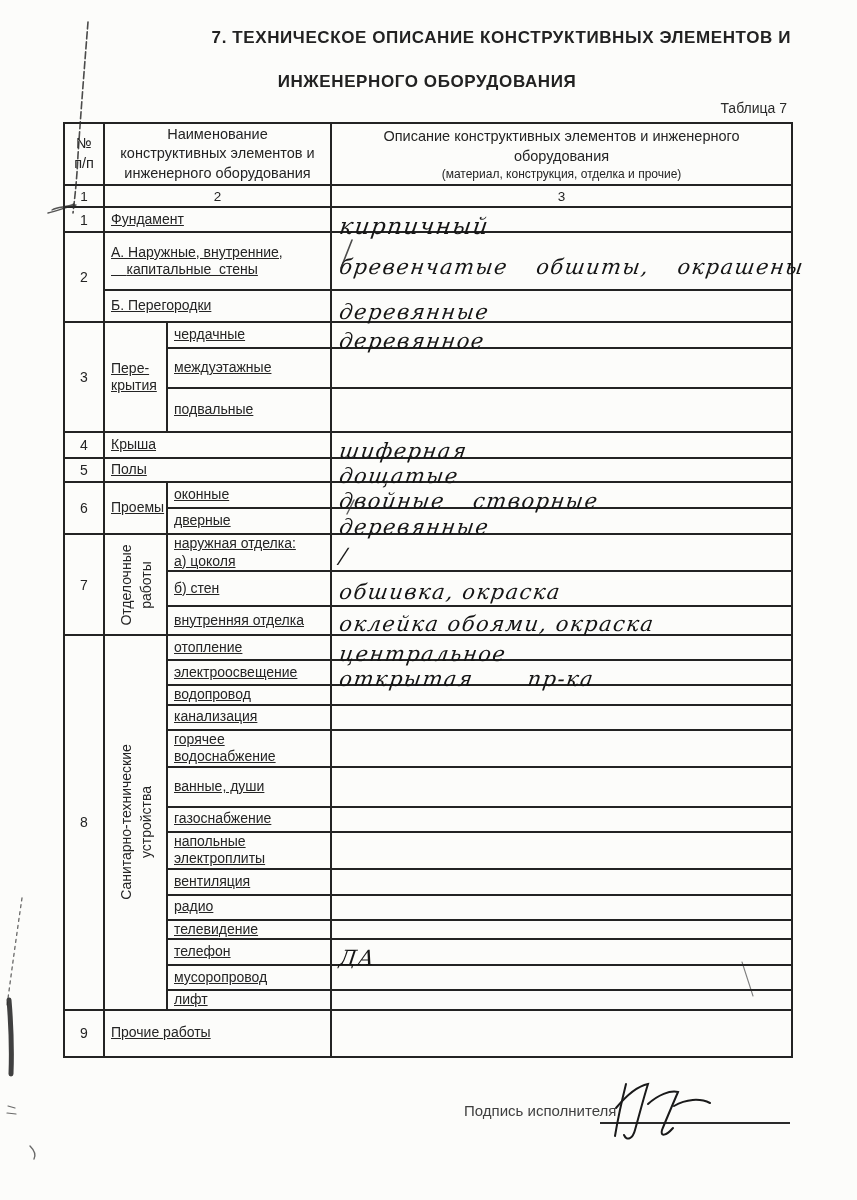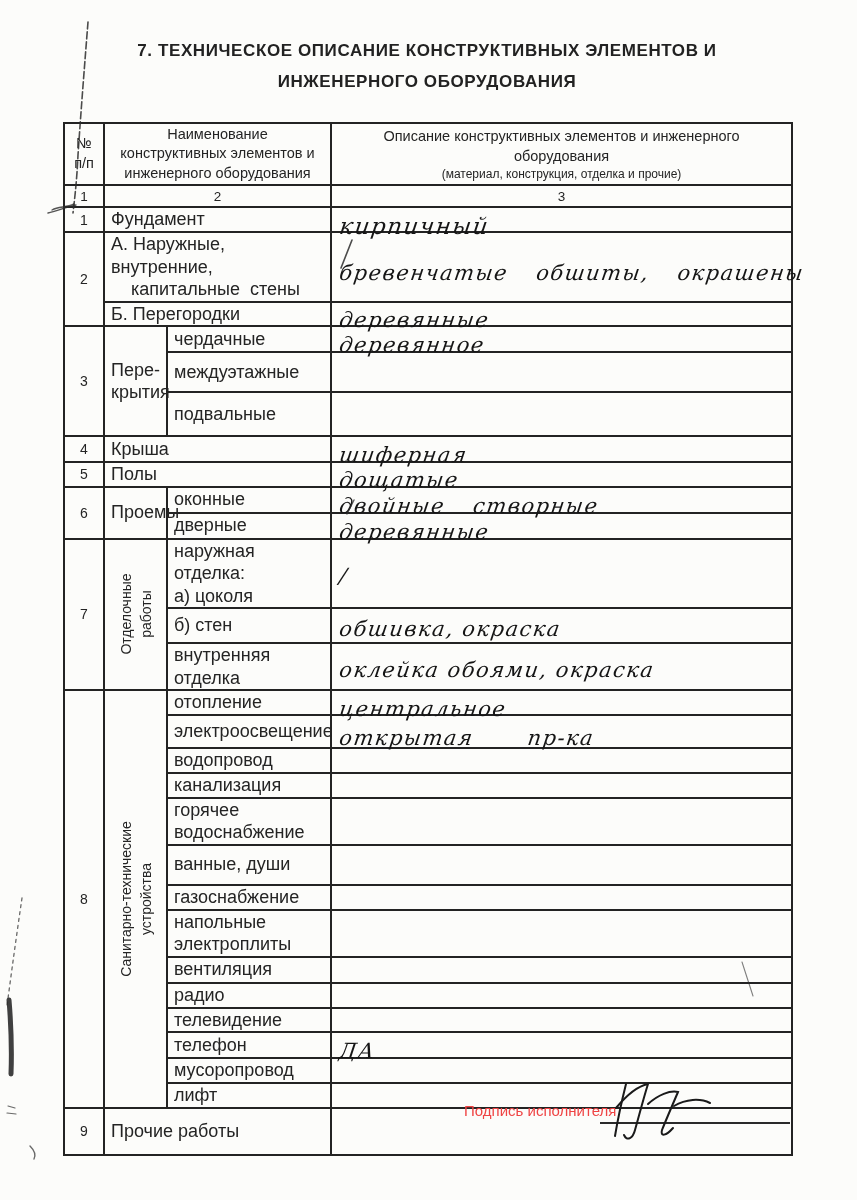--- a/index.html
+++ b/index.html
@@ -11,21 +11,21 @@
     overflow:hidden;
     font-family:"Liberation Sans", sans-serif;
     color:#1f1f1f;
   }
   
   .title-line{
     position:absolute;left:63px;width:728px;
     text-align:center;font-weight:bold;font-size:17px;
     letter-spacing:.6px;color:#222;
   }
-  .title-1{top:41px;}
+  .title-1{top:28px;text-align:right;}
   .title-2{top:72px;}
   .table-caption{
     position:absolute;top:100px;left:63px;width:724px;
     text-align:right;font-size:14px;color:#2a2a2a;
   }
   
   .form-table{
     position:absolute;top:122px;left:63px;
     border-collapse:collapse;table-layout:fixed;width:728px;
     font-size:14px;color:#242424;
@@ -35,21 +35,21 @@
     padding:0 6px;
     vertical-align:middle;
     overflow:visible;
   }
   .c-center{text-align:center;}
   .pre{white-space:pre-line;}
   .prew{white-space:pre-wrap;}
   .hdr{font-size:14.5px;line-height:1.35;}
   .hdr-note{font-size:12px;margin-top:1px;}
   .numline{font-size:13.5px;}
-  .lbl{font-size:18px;line-height:1.25;}
+  .lbl{font-size:14px;line-height:1.25;text-decoration:underline;}
   .lbl-top{vertical-align:top;padding-top:5px;}
   .lbl-indent{padding-left:34px;}
   
   .vcell{position:relative;padding:0;}
   .vtext{
     position:absolute;top:50%;left:50%;
     transform:translate(-50%,-50%) rotate(-90deg);
     white-space:pre-line;text-align:center;
     font-size:14px;line-height:1.45;
   }
@@ -67,33 +67,34 @@
     transform:translateY(4px) skewX(-8deg);
     transform-origin:left bottom;
     white-space:nowrap;
   }
   .hw-big{font-size:23px;}
   .hw-sp1{word-spacing:20px;}
   .hw-sp2{word-spacing:46px;}
   .hw-over{transform:translateY(7px) skewX(-8deg);}
   .pad-extra{padding-left:26px;}
   
-  .sig-label{position:absolute;top:1102px;left:464px;font-size:15px;color:#ef4444;}
+  .sig-label{position:absolute;top:1102px;left:464px;font-size:15px;color:#404040;}
   .sig-line{position:absolute;top:1122px;left:600px;width:190px;border-top:2px solid #2a2a2a;}
   .sig-svg{position:absolute;top:1078px;left:612px;}
   
   .artifacts{position:absolute;top:0;left:0;pointer-events:none;}
 </style>
 </head>
 <body>
 
 <div class="page">
 
   <div class="title-line title-1">7. ТЕХНИЧЕСКОЕ  ОПИСАНИЕ  КОНСТРУКТИВНЫХ  ЭЛЕМЕНТОВ  И</div>
   <div class="title-line title-2">ИНЖЕНЕРНОГО  ОБОРУДОВАНИЯ</div>
+  <div class="table-caption">Таблица 7</div>
 
   <table class="form-table">
     <colgroup>
       <col style="width:40px">
         <col style="width:63px">
         <col style="width:164px">
         <col style="width:461px">
     </colgroup>
     <tbody>
 
@@ -121,21 +122,21 @@
         <td colspan="2" class="lbl">Фундамент</td>
         <td class="val"><span class="hw hw-big hw-over">кирпичный</span></td>
       </tr>
 
       <tr style="height:58px">
         <td rowspan="2" class="c-center">2</td>
         <td colspan="2" class="lbl lbl-top prew">А. Наружные, внутренние,
     капитальные  стены</td>
         <td class="val"><span class="hw hw-sp1 hw-over">бревенчатые обшиты, окрашены</span></td>
       </tr>
-      <tr style="height:24px">
+      <tr style="height:32px">
         <td colspan="2" class="lbl">Б.  Перегородки</td>
         <td class="val"><span class="hw hw-over">деревянные</span></td>
       </tr>
 
       <tr style="height:26px">
         <td rowspan="3" class="c-center">3</td>
         <td rowspan="3" class="lbl pre">Пере-
 крытия</td>
         <td class="lbl">чердачные</td>
         <td class="val"><span class="hw hw-over">деревянное</span></td>
@@ -193,21 +194,21 @@
 
       <tr style="height:25px">
         <td rowspan="14" class="c-center">8</td>
         <td rowspan="14" class="vcell">
           <div class="vtext vtext-w350">Санитарно-технические
 устройства</div>
         </td>
         <td class="lbl">отопление</td>
         <td class="val"><span class="hw hw-over">центральное</span></td>
       </tr>
-      <tr style="height:33px">
+      <tr style="height:25px">
         <td class="lbl">электроосвещение</td>
         <td class="val"><span class="hw hw-sp2 hw-over">открытая пр-ка</span></td>
       </tr>
       <tr style="height:14px">
         <td class="lbl">водопровод</td>
         <td class="val"><span class="hw"></span></td>
       </tr>
       <tr style="height:25px">
         <td class="lbl">канализация</td>
         <td class="val"><span class="hw"></span></td>

